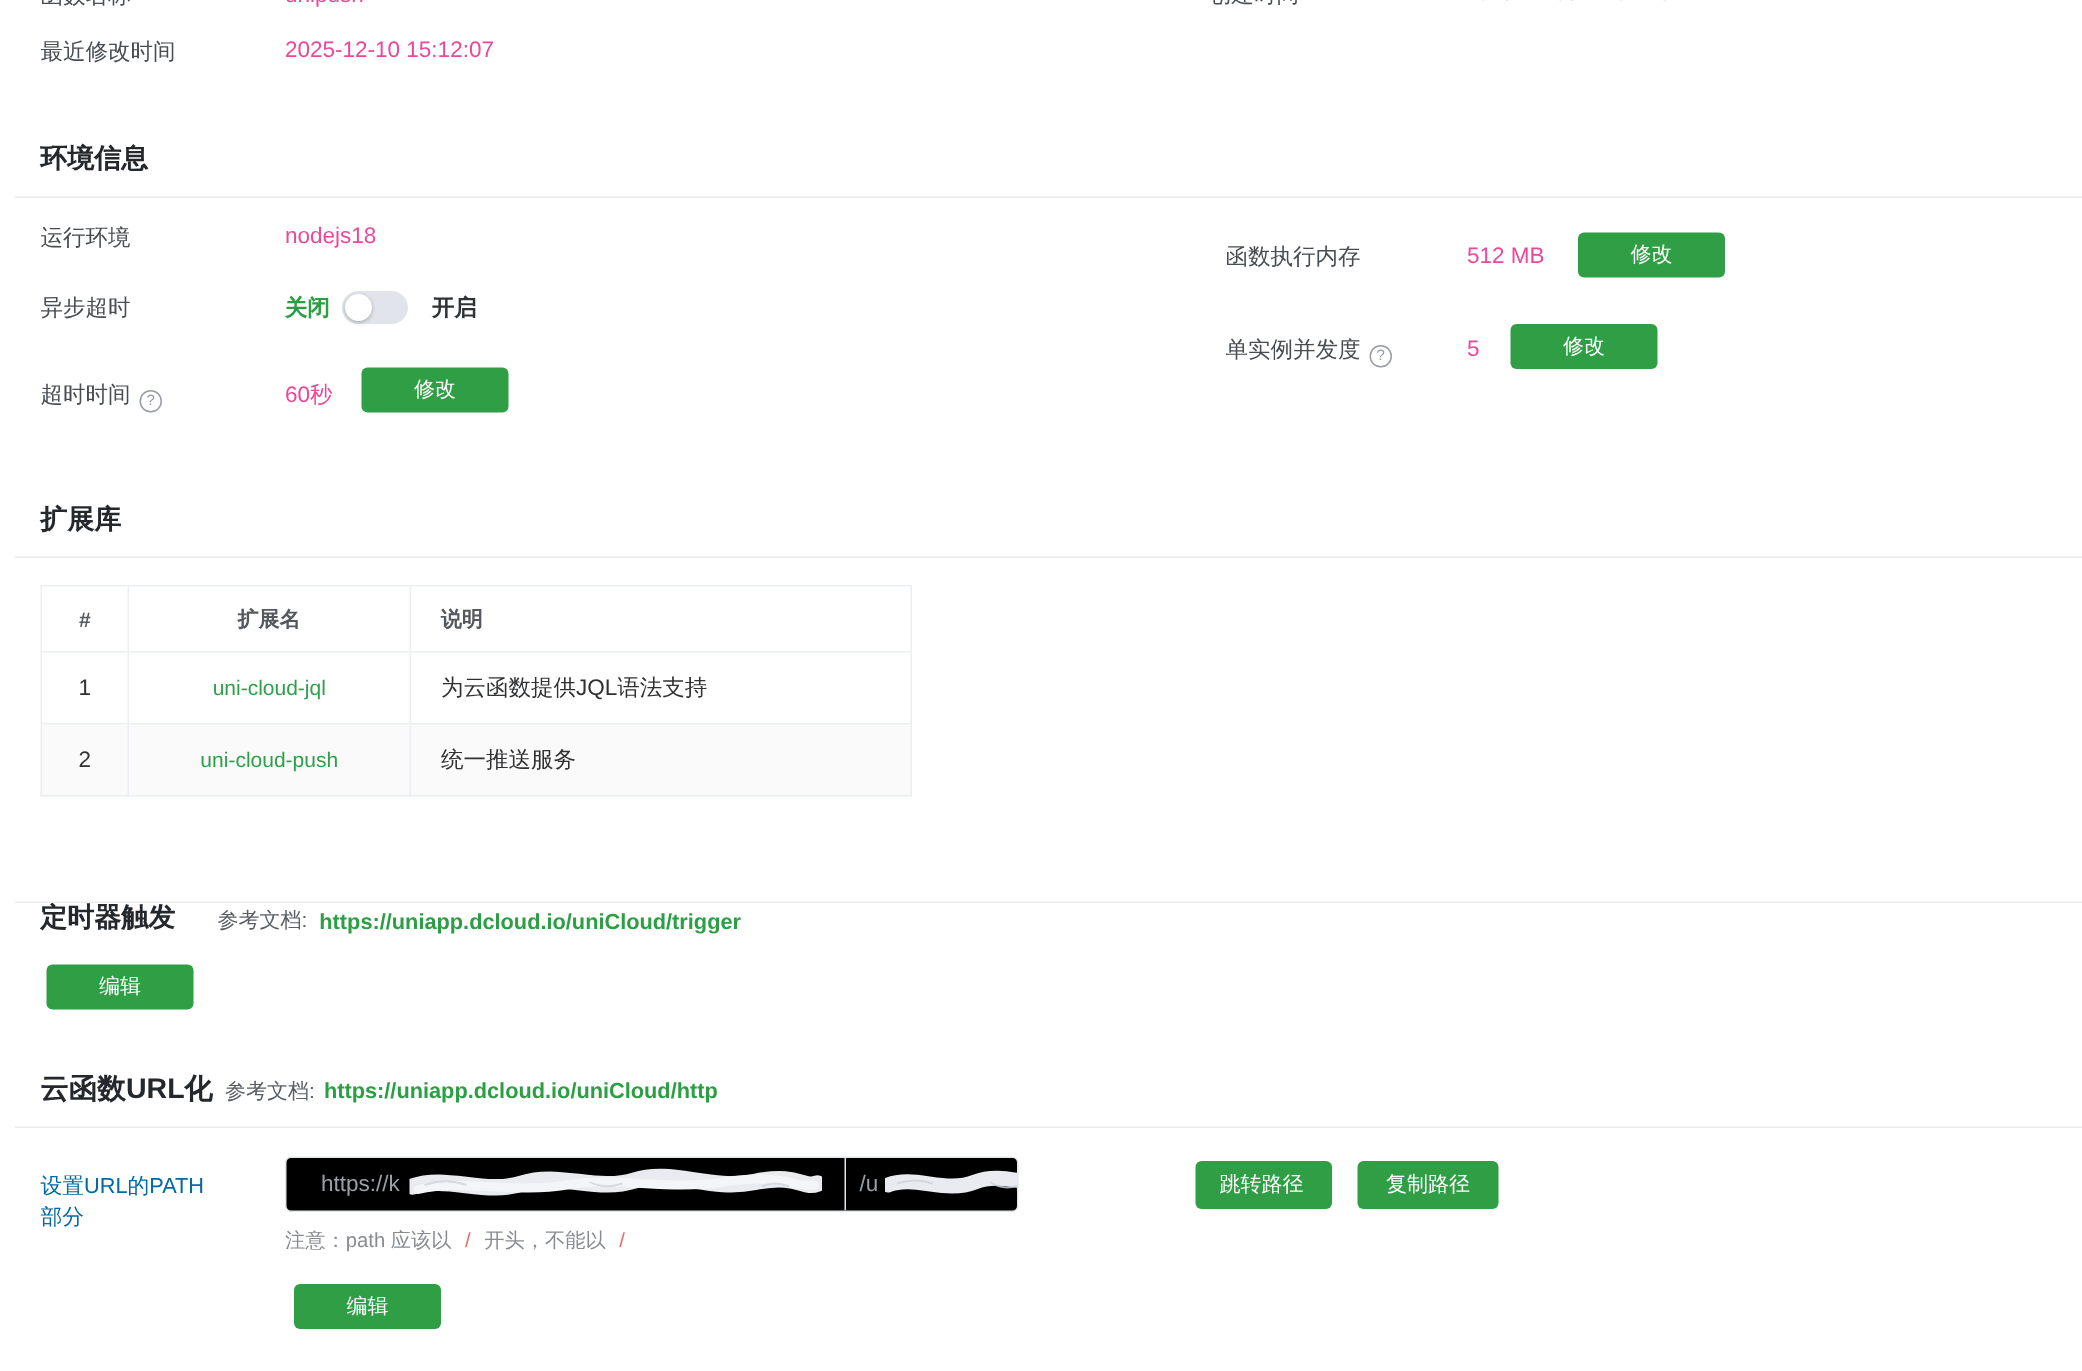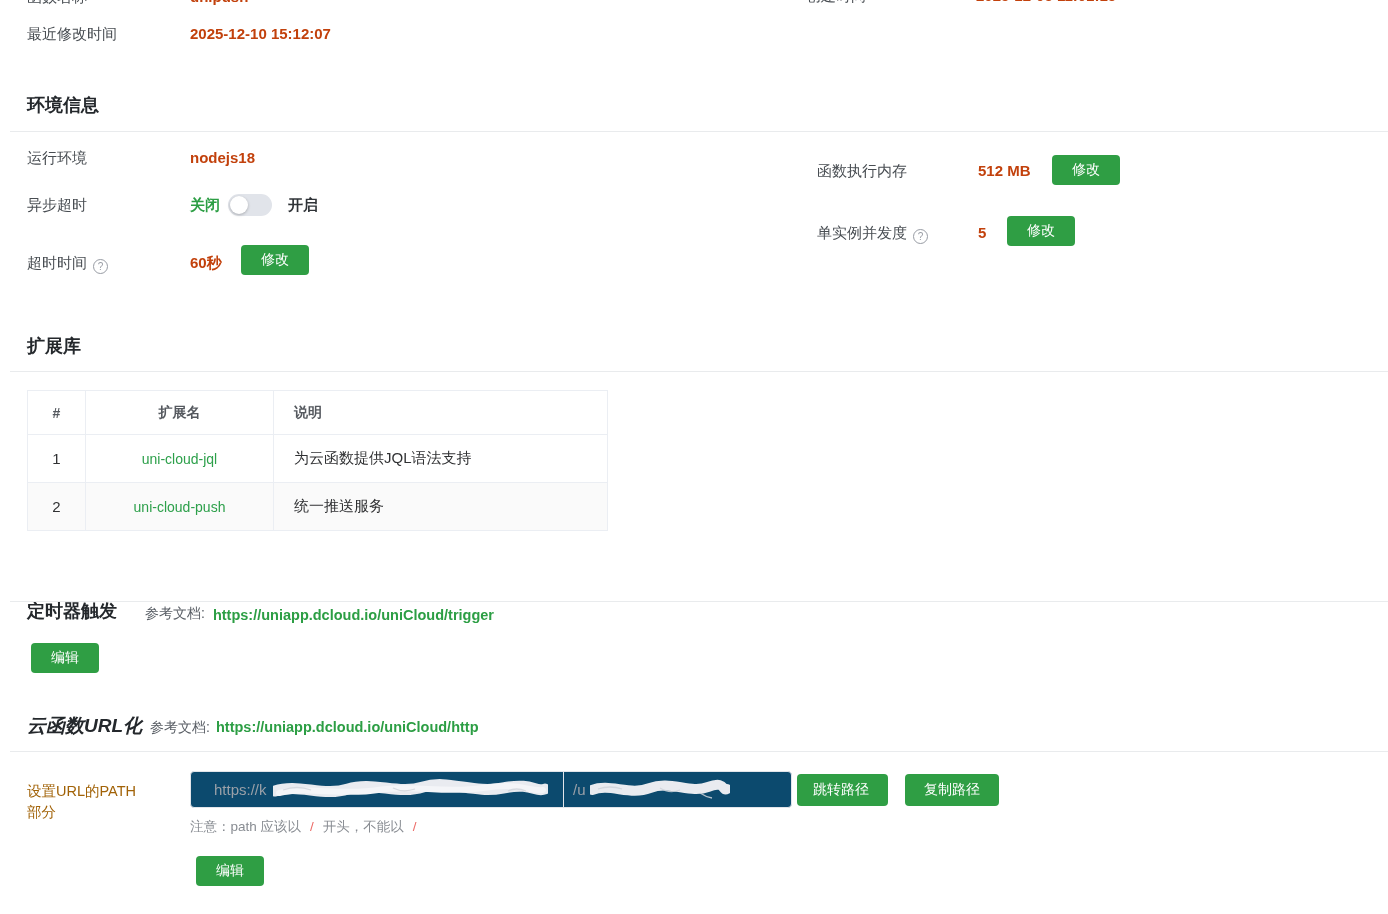--- a/index.html
+++ b/index.html
@@ -1,27 +1,27 @@
 <!DOCTYPE html>
 <html><head>
 <meta charset="utf-8">
 <style>
   * { margin:0; padding:0; box-sizing:border-box; }
   html,body { background:#ffffff; }
   body { font-family:"Liberation Sans","DejaVu Sans",sans-serif; color:#303133; }
   .page { position:relative; width:1388px; height:914px; overflow:hidden; background:#fff; }
   .abs { position:absolute; }
   .label { font-size:15px; color:#484d52; white-space:nowrap; }
-  .value { font-size:15px; color:#c2410c; white-space:nowrap;font-weight:bold; }
+  .value { font-size:15px; color:#ec4899; white-space:nowrap; }
   .sec-title { font-size:18px; font-weight:bold; color:#24282c; white-space:nowrap; }
   .divider { position:absolute; left:10px; width:1378px; height:1px; background:#e9ebed; }
   .btn { display:inline-flex; align-items:center; justify-content:center;
          background:#2f9e44; color:#fff; border:none; border-radius:4px;
          font-size:14px; font-family:inherit; cursor:pointer; white-space:nowrap; }
-  .btn-sm { height:30px; padding:0 20px; }
+  .btn-sm { height:30px; padding:0 35px; }
   .btn-md { height:32px; padding:0 19px; }
   .glink { color:#2c9e44; font-weight:bold; text-decoration:none; font-size:14.5px; white-space:nowrap; cursor:pointer; }
   .doc-label { font-size:14px; color:#5a5f66; white-space:nowrap; }
   .green-bold { color:#2c9e44; font-weight:bold; }
   .dark-bold { color:#2f3337; font-weight:bold; }
   .qicon { display:inline-flex; align-items:center; justify-content:center;
            width:15px; height:15px; border:1px solid #9l; border:1px solid #989ca4; border-radius:50%;
            font-size:10px; color:#989ca4; margin-left:6px; vertical-align:-2px; cursor:pointer; }
   
   .toggle { position:absolute; width:44px; height:22px; background:#e1e4ea; border-radius:11px; cursor:pointer; }
@@ -32,30 +32,30 @@
   .ext-table th, .ext-table td { border:1px solid #ebeef3; white-space:nowrap; }
   .ext-table th { height:44px; font-size:14px; color:#55595f; font-weight:bold; }
   .ext-table td { height:48px; font-size:15px; color:#303133; text-align:center; }
   .col-idx { width:58px; text-align:center; }
   .col-name { width:188px; text-align:center; }
   .col-desc { width:334px; text-align:left; padding-left:20px; }
   .ext-table th.col-desc, .ext-table td.col-desc { text-align:left; padding-left:20px; }
   .ext-table tr.zebra td { background:#fafafa; }
   .ext-link { color:#2da04b; font-size:14px; text-decoration:none; cursor:pointer; }
   
-  .url-input { display:flex; width:602px; height:37px; background:#0c4a6e;
+  .url-input { display:flex; width:489px; height:37px; background:#000000;
                border:1px solid #e2e5ea; border-radius:4px; overflow:hidden; }
   .url-seg1 { position:relative; width:372px; line-height:35px; padding-left:23px;
               font-size:15px; color:#9aa0a8; white-space:nowrap; overflow:hidden; }
   .url-seg2 { position:relative; flex:1; border-left:1px solid #e2e5ea; line-height:35px;
               padding-left:9px; font-size:15px; color:#9aa0a8; white-space:nowrap; overflow:hidden; }
   .scribble { position:absolute; top:6px; height:24px; pointer-events:none; }
   .note { display:flex; align-items:baseline; font-size:13.5px; color:#888c92; white-space:nowrap; }
   .note .slash { color:#ec6a66; margin:0 9px; }
-  .path-label { font-size:14.5px; color:#a16207; line-height:21px; }
+  .path-label { font-size:14.5px; color:#0369a1; line-height:21px; }
 </style>
 </head>
 <body>
 
 <div class="page">
 
   <span class="abs label" style="left:27px; top:-12px;">函数名称</span>
   <span class="abs value" style="left:190px; top:-12px;">unipush</span>
   <span class="abs label" style="left:806px; top:-13px;">创建时间</span>
   <span class="abs value" style="left:976px; top:-13px;">2025-12-05 11:01:15</span>
@@ -115,21 +115,21 @@
 
   <div class="abs" style="left:27px; top:599px; display:flex; align-items:flex-end;">
     <span class="sec-title">定时器触发</span>
     <span class="doc-label" style="margin-left:28px;">参考文档:</span>
     <a class="glink" style="margin-left:8px;">https://uniapp.dcloud.io/uniCloud/trigger</a>
   </div>
   <div class="divider" style="top:601px;"></div>
   <button class="abs btn btn-sm" style="left:31px; top:643px;">编辑</button>
 
   <div class="abs" style="left:27px; top:713px; display:flex; align-items:baseline;">
-    <span class="sec-title" style="font-size:19px;font-style:italic;">云函数URL化</span>
+    <span class="sec-title" style="font-size:19px;">云函数URL化</span>
     <span class="doc-label" style="margin-left:8px;">参考文档:</span>
     <a class="glink" style="margin-left:6px;">https://uniapp.dcloud.io/uniCloud/http</a>
   </div>
   <div class="divider" style="top:751px;"></div>
 
   <div class="abs path-label" style="left:27px; top:781px;">
     <span style="display:block;">设置URL的PATH</span>
     <span style="display:block;">部分</span>
   </div>
 

